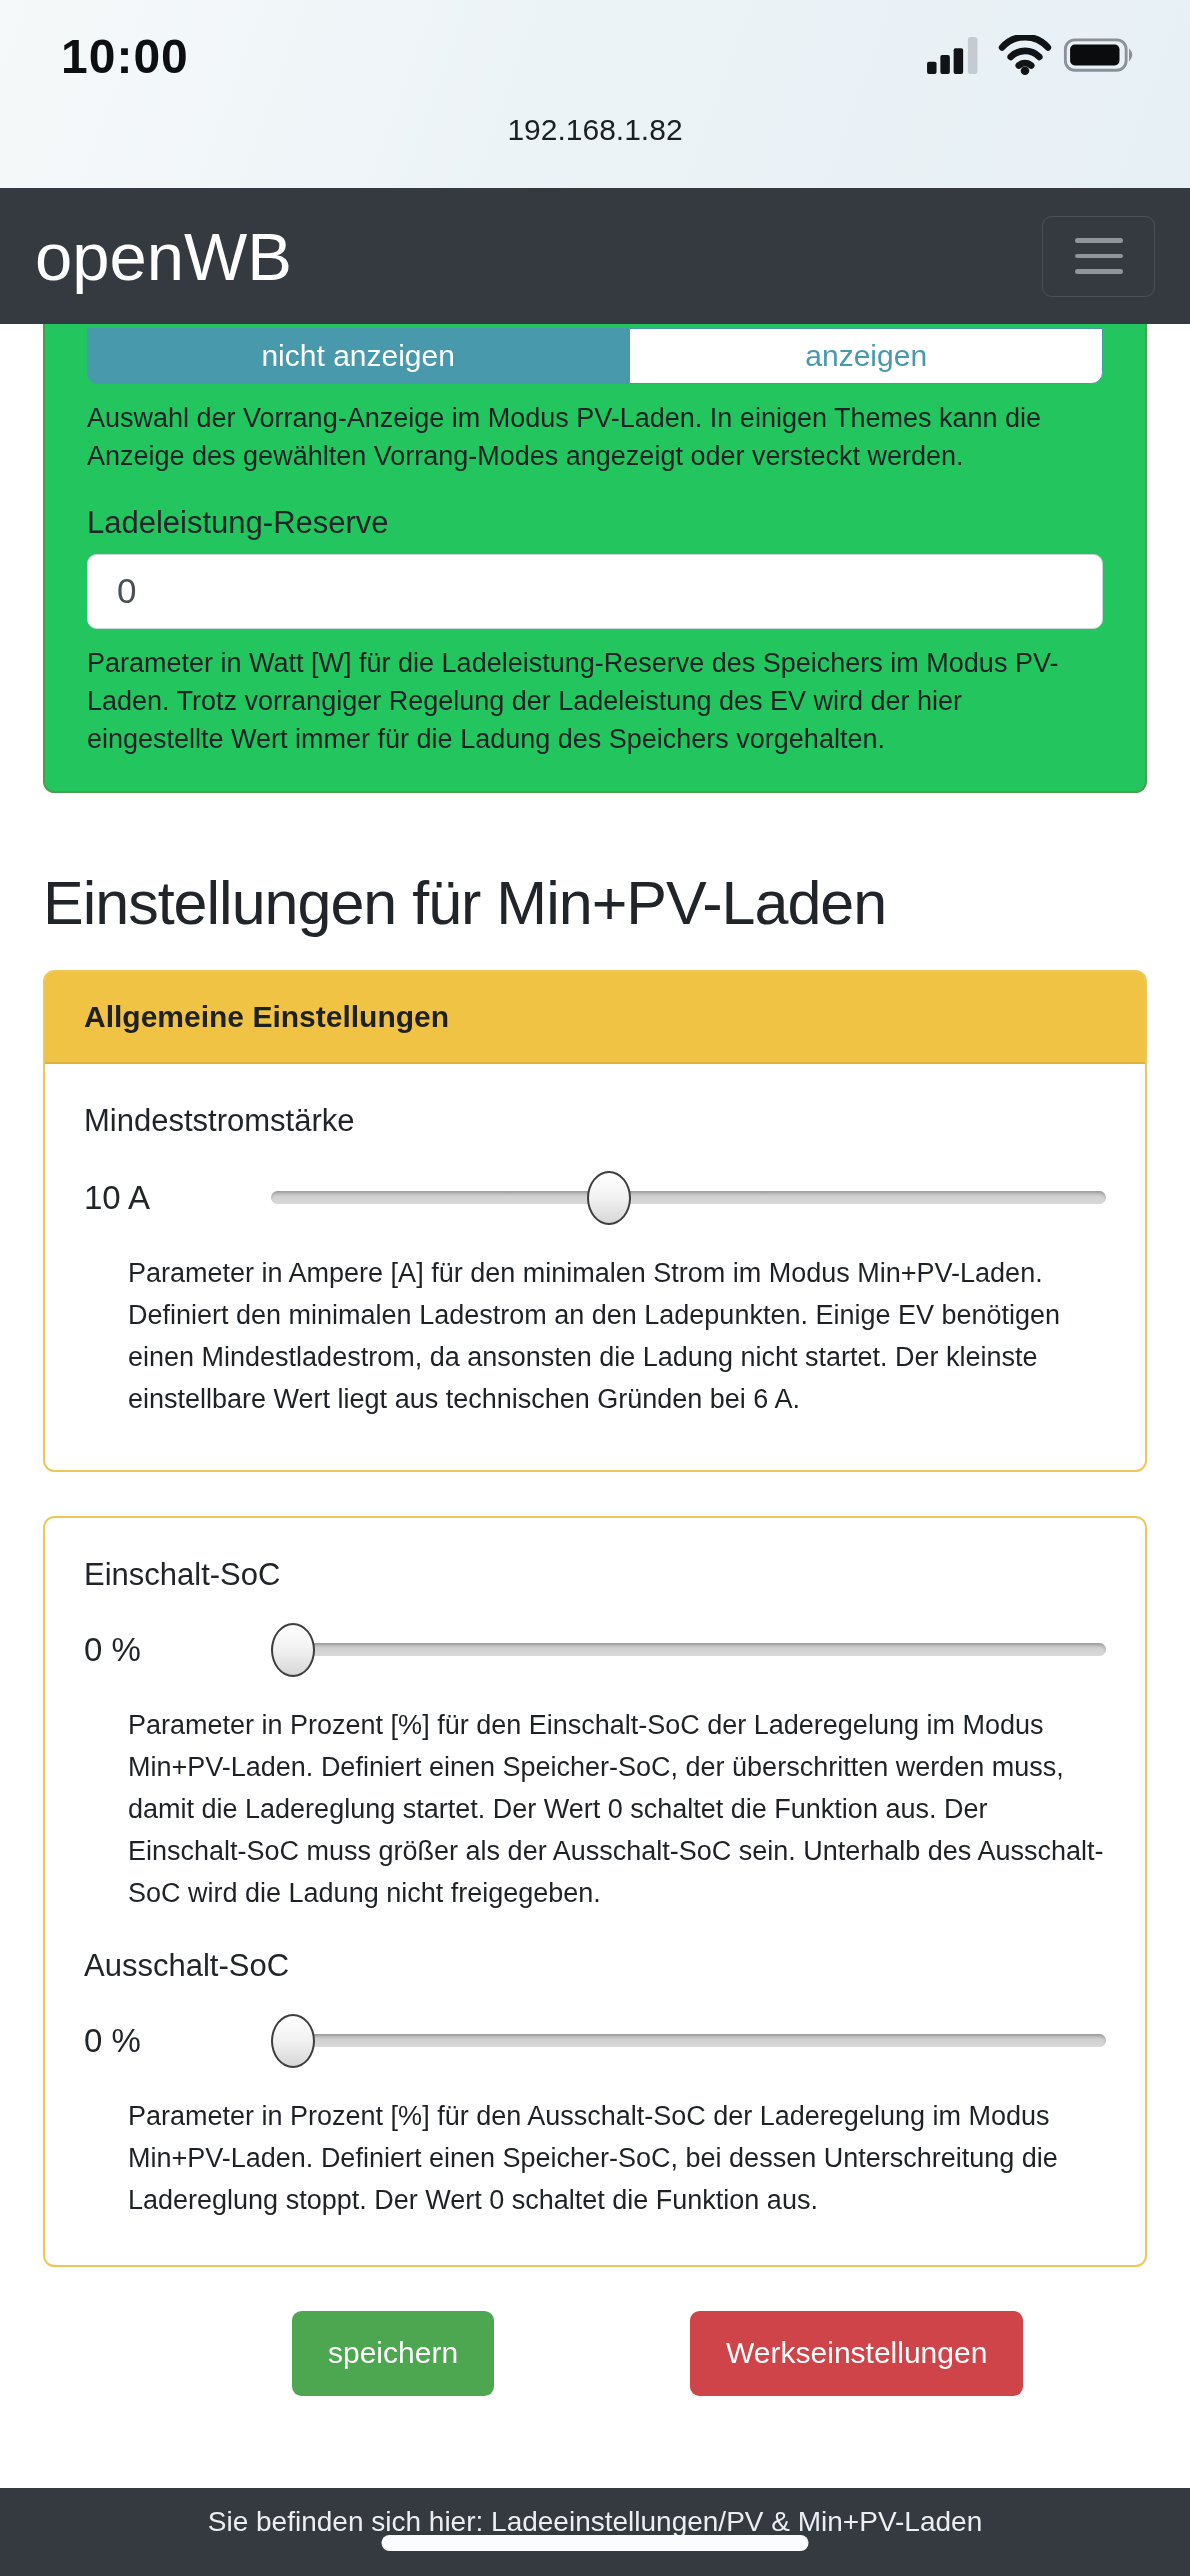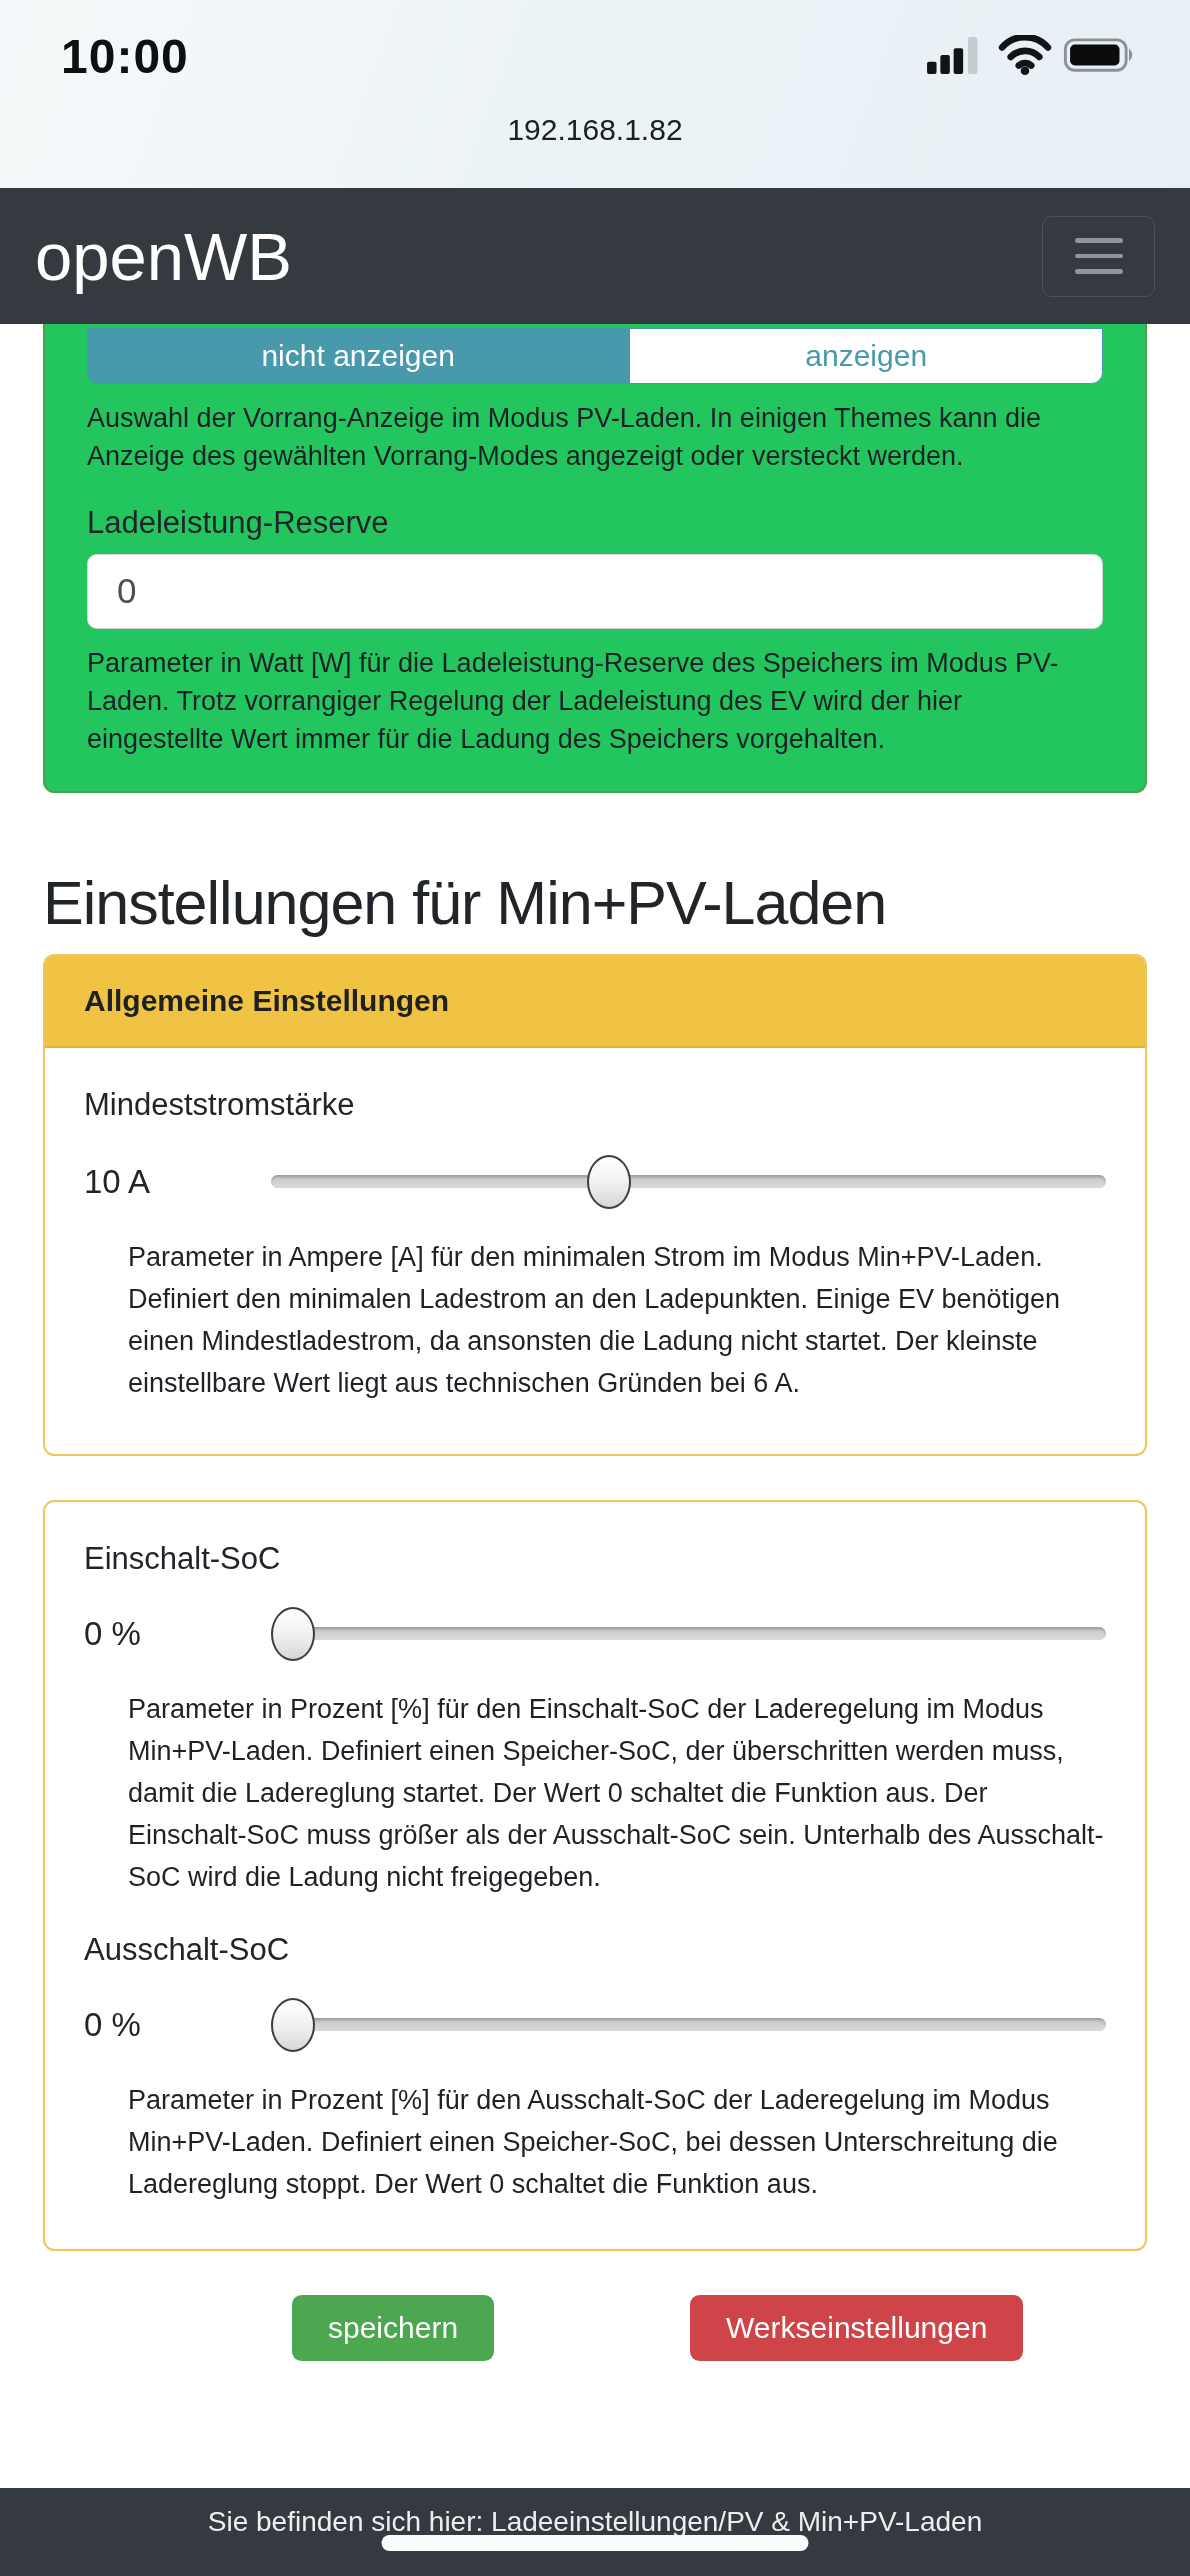--- a/index.html
+++ b/index.html
@@ -31,37 +31,37 @@
   .card-green{border:2.9px solid var(--green);border-top:0;border-radius:0 0 11.5px 11.5px;padding:3.8px 42px 33px 42px;}
 
   .toggle-group{display:flex;height:56px;}
   .toggle-off{flex:1.15;background:var(--teal);color:#fff;border:0;border-radius:0 0 0 11.5px;font-size:30px;line-height:56px;text-align:center;cursor:pointer;font-family:inherit;}
   .toggle-on{flex:1;background:#fff;color:var(--teal);border:1.9px solid var(--teal);border-radius:0 0 11.5px 0;font-size:30px;line-height:52px;text-align:center;cursor:pointer;font-family:inherit;}
 
   .help{margin-top:15.3px;font-size:27px;line-height:38px;color:#1e2125;}
   .fld-label{margin-top:29px;font-size:31px;line-height:38px;color:var(--text);}
   .text-input{display:block;width:100%;height:75px;margin-top:11.5px;border:1.9px solid var(--input-border);border-radius:9.6px;padding:0 29px;font-size:35px;color:var(--input-text);font-family:inherit;background:#fff;}
 
-  .page-title{margin:73px 0 13px 0;font-size:61px;line-height:75px;font-weight:500;color:var(--text);letter-spacing:-1px;}
+  .page-title{margin:73px 0 29px 0;font-size:61px;line-height:75px;font-weight:500;color:var(--text);letter-spacing:-1px;}
 
   .card-yellow{border:2.9px solid var(--yellow-border);border-radius:11.5px;margin-bottom:44px;}
   .card-yellow .card-header{background:var(--yellow);border-radius:8.6px 8.6px 0 0;border-bottom:2.9px solid var(--yellow-line);padding:26px 39px;font-size:30px;font-weight:700;line-height:38px;color:#1d2124;}
   .card-yellow .card-body{padding:38px 39px 50px 39px;}
   .card-yellow.second .card-body{padding-bottom:44px;}
 
   .slider-row{display:flex;align-items:center;margin-top:31px;height:54px;}
   .slider-value{width:187px;font-size:33px;color:var(--text);flex:0 0 auto;}
   .slider{position:relative;flex:1;height:54px;cursor:pointer;}
   .slider .track{position:absolute;left:0;right:0;top:20px;height:13.4px;border-radius:7.7px;background:linear-gradient(180deg,#bbbbbb 0%,#cfcfcf 40%,#dadada 100%);box-shadow:inset 0 1.9px 2.9px rgba(0,0,0,.18);}
   .slider .thumb{position:absolute;top:0;width:44px;height:54px;border-radius:50%;border:2.9px solid #3e3e3e;background:linear-gradient(180deg,#ffffff 0%,#f1f1f1 50%,#d7d7d7 100%);}
   .mt34{margin-top:33px;}
   .help.tight{margin-top:27px;line-height:42px;margin-left:44px;}
 
   .actions{display:flex;margin-top:29px;}
-  .btn{height:66px;border:0;border-radius:9.6px;color:#fff;font-size:30px;font-family:inherit;padding:0 36px;cursor:pointer;}
+  .btn{height:85px;border:0;border-radius:9.6px;color:#fff;font-size:30px;font-family:inherit;padding:0 36px;cursor:pointer;}
   .btn-save{background:var(--green-btn);margin-left:249px;}
   .btn-reset{background:var(--red);margin-left:196px;}
 
   
   footer{position:relative;height:88px;background:var(--dark);}
   footer p{padding-top:13.4px;text-align:center;font-size:28px;line-height:42px;color:#eceff1;}
   .home-indicator{position:absolute;left:50%;transform:translateX(-50%);bottom:25px;width:427px;height:16.3px;border-radius:8.6px;background:#fbfcfd;z-index:2;}
 </style>
 </head>
 <body>

